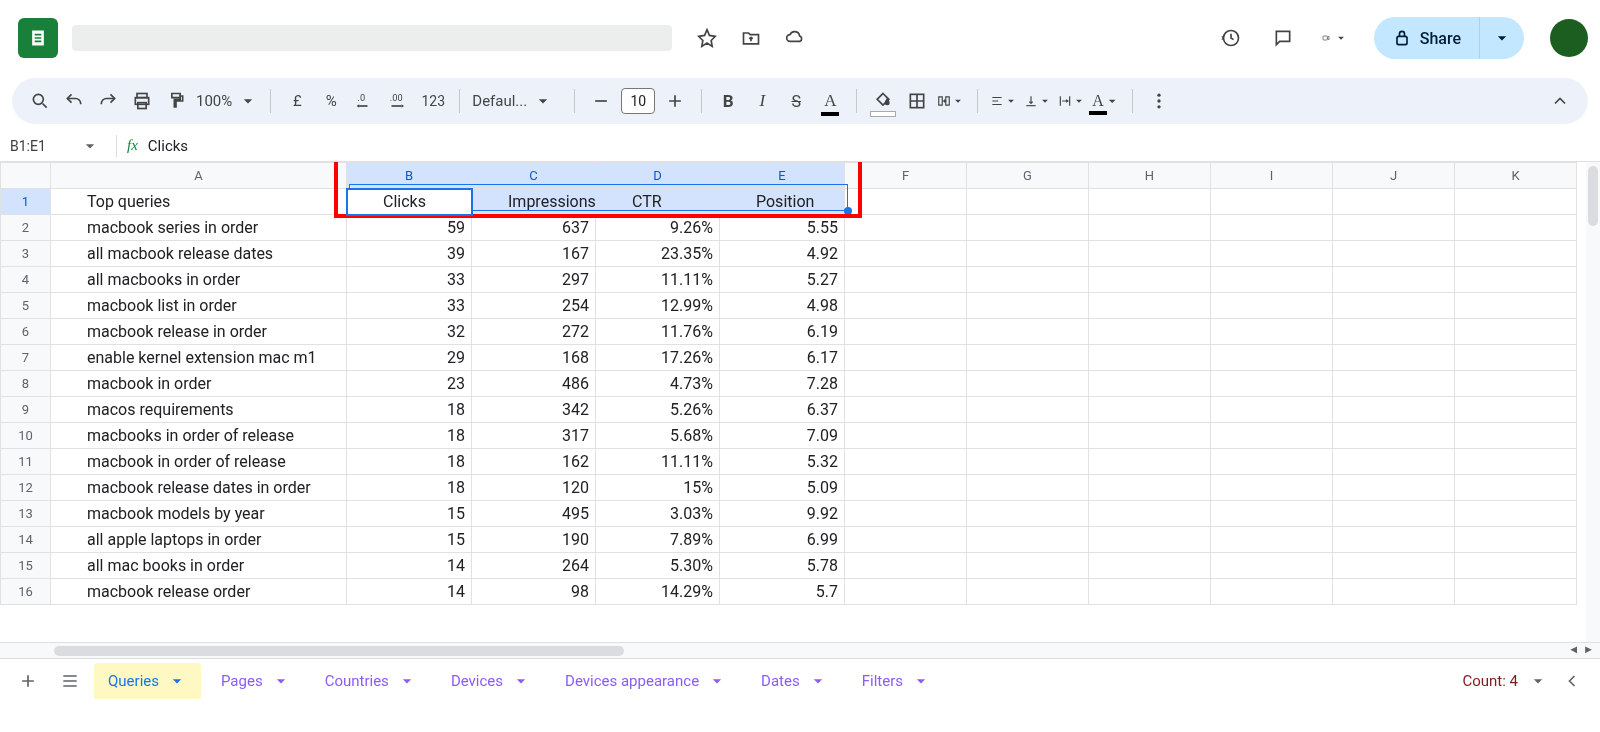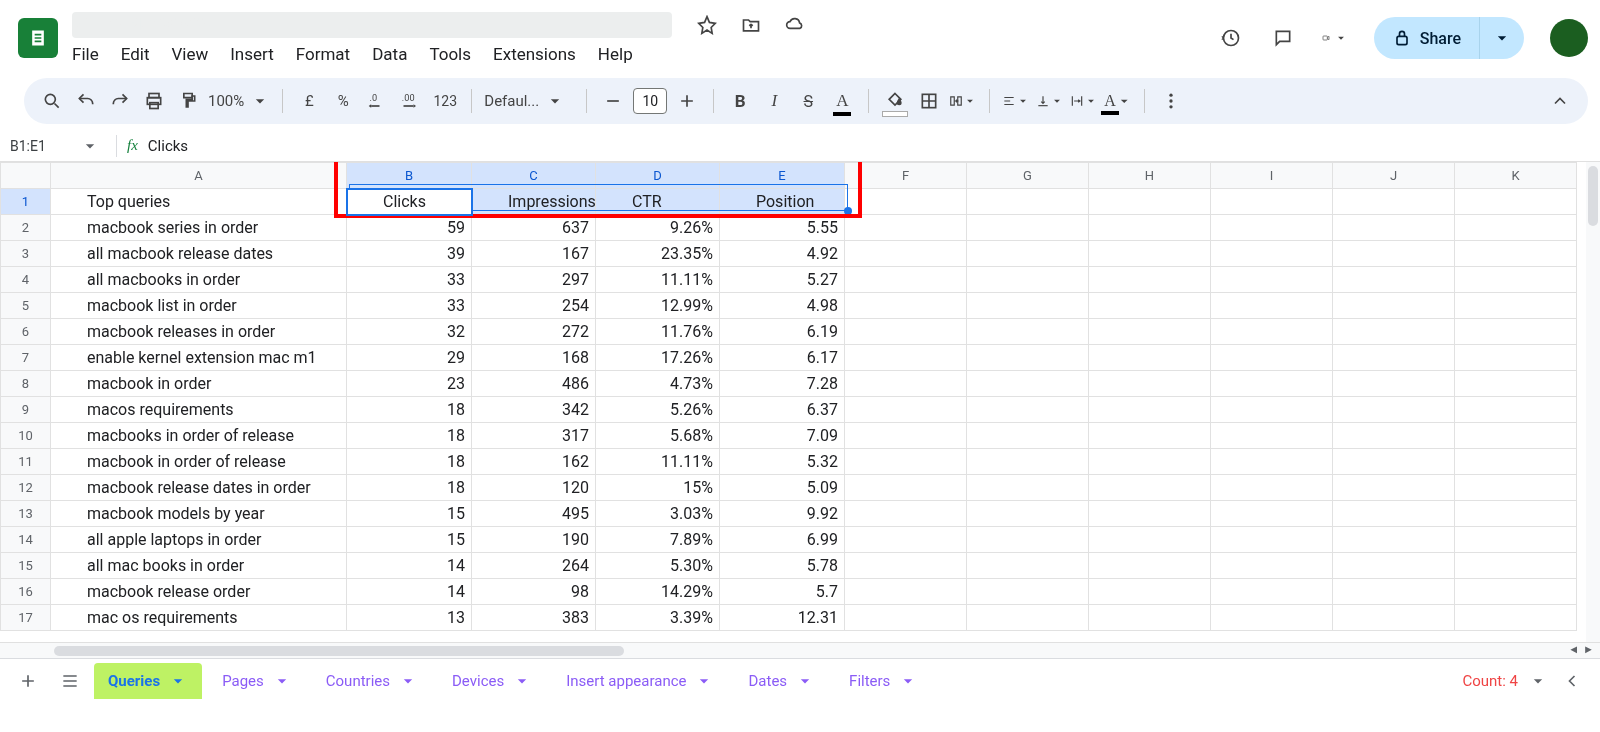--- a/index.html
+++ b/index.html
@@ -17,21 +17,21 @@
   .menu-item { cursor:pointer; }
   .top-right { display:flex; align-items:center; gap:26px; margin-left:20px;}
   .ico-btn { width:26px;height:26px;display:flex;align-items:center;justify-content:center;color:#444;cursor:pointer;}
   .meet-btn { display:flex;align-items:center;gap:4px;}
   .share-pill { display:flex;align-items:center;background:#c2e7ff;border-radius:40px;height:42px;overflow:hidden;}
   .share-main { display:flex;align-items:center;gap:8px;padding:0 18px;font-size:16px;font-weight:500;color:#001d35;border-right:1px solid #a8d3ec;height:100%;}
   .share-drop { padding:0 12px;color:#001d35;}
   .avatar { width:38px;height:38px;border-radius:50%;background:#1b5e20; }
   
   
-  .toolbar-wrap { padding: 8px 12px 6px 24px; }
+  .toolbar-wrap { padding: 8px 12px 6px 12px; }
   .toolbar { background:#edf2fa;border-radius:30px;height:46px;display:flex;align-items:center;padding:0 14px;gap:6px;}
   .tb-ico { width:28px;height:28px;display:flex;align-items:center;justify-content:center;color:#444;cursor:pointer;border-radius:4px;}
   .tb-sep { width:1px;height:24px;background:#c7c7c7;margin:0 6px;}
   .tb-text { font-size:15px;color:#444;display:flex;align-items:center;gap:6px;}
   .font-size-box { width:34px;height:26px;border:1px solid #747775;border-radius:4px;display:flex;align-items:center;justify-content:center;font-size:14px;background:#fff;}
   .font-color-a { position:relative; font-weight:400;font-family:serif; }
   .font-color-a::after{content:"";position:absolute;left:-3px;right:-3px;bottom:-5px;height:4px;background:#000;}
   .fill-color { position:relative;}
   .fill-color::after{content:"";position:absolute;left:-3px;right:-3px;bottom:-6px;height:4px;background:#fff;border:1px solid #aaa;}
   .text-color-A2 { position:relative; font-family:serif;}
@@ -70,24 +70,24 @@
 
   
   .hscroll { height:16px;background:#f8f9fa;border-top:1px solid #e0e0e0;position:relative;}
   .hscroll-thumb{position:absolute;left:54px;top:3px;height:10px;width:570px;background:#dadce0;border-radius:6px;}
   .hscroll-arrows{position:absolute;right:6px;top:0;display:flex;gap:4px;color:#5f6368;font-size:11px;}
 
   
   .tabbar { height:44px;display:flex;align-items:center;border-top:1px solid #dadce0;padding:0 10px;gap:6px;}
   .tabbtn { width:36px;height:36px;display:flex;align-items:center;justify-content:center;color:#5f6368;cursor:pointer;border-radius:4px;}
   .sheet-tab { display:flex;align-items:center;gap:8px;height:36px;padding:0 14px;font-size:15px;color:#8b5cf6;cursor:pointer;border-radius:4px 4px 0 0;}
-  .sheet-tab.active { background:#bef264;color:#1a73e8;font-weight:700; position:relative;}
+  .sheet-tab.active { background:#fef9c3;color:#1a73e8;font-weight:400; position:relative;}
   .sheet-tab .caret { font-size:10px;}
   .tabbar-spacer{flex:1;}
-  .count-box{font-size:15px;color:#ef4444;display:flex;align-items:center;gap:10px;}
+  .count-box{font-size:15px;color:#7f1d1d;display:flex;align-items:center;gap:10px;}
   .explore-caret{color:#5f6368;}
 
   svg { width:20px;height:20px; display:block;}
   .small svg{width:14px;height:14px;}
   
   .col-A{width:296px;} .col-B{width:125px;}.col-C{width:124px;}.col-D{width:124px;}.col-E{width:125px;}
   .col-other{width:122px;}
 </style>
 </head>
 <body>
@@ -112,31 +112,20 @@
               <path d="M3 6h6l2 2h10v11H3z"></path>
               <path d="M12 11v5m0-5l-2 2m2-2l2 2"></path>
             </svg>
           </span>
         <span class="ico-btn">
             <svg viewBox="0 0 24 24" fill="none" stroke="currentColor" stroke-width="2">
               <path d="M6 16a4 4 0 010-8 6 6 0 0111.5 1.5A3.5 3.5 0 0118 16H6z"></path>
             </svg>
           </span>
       </div>
-    </div>
-    <div class="menu-row">
-      <span class="menu-item">File</span>
-      <span class="menu-item">Edit</span>
-      <span class="menu-item">View</span>
-      <span class="menu-item">Insert</span>
-      <span class="menu-item">Format</span>
-      <span class="menu-item">Data</span>
-      <span class="menu-item">Tools</span>
-      <span class="menu-item">Extensions</span>
-      <span class="menu-item">Help</span>
     </div>
   </div>
   <div class="top-right">
     <span class="ico-btn">
         <svg viewBox="0 0 24 24" fill="none" stroke="currentColor" stroke-width="2">
           <path d="M3 12a9 9 0 109-9 9 9 0 00-9 9z"></path>
           <path d="M12 7v5l3 2"></path>
           <path d="M3 12l-2 2m2-2l-2-2" stroke-width="1.5"></path>
         </svg>
       </span>
@@ -441,21 +430,21 @@
           <td class="num">4.98</td>
           <td></td>
           <td></td>
           <td></td>
           <td></td>
           <td></td>
           <td></td>
         </tr>
         <tr>
           <th class="rowhdr">6</th>
-          <td class="txt">macbook releases in order</td>
+          <td class="txt">macbook release in order</td>
           <td class="num">32</td>
           <td class="num">272</td>
           <td class="num">11.76%</td>
           <td class="num">6.19</td>
           <td></td>
           <td></td>
           <td></td>
           <td></td>
           <td></td>
           <td></td>
@@ -586,34 +575,20 @@
           <td></td>
           <td></td>
         </tr>
         <tr>
           <th class="rowhdr">16</th>
           <td class="txt">macbook release order</td>
           <td class="num">14</td>
           <td class="num">98</td>
           <td class="num">14.29%</td>
           <td class="num">5.7</td>
-          <td></td>
-          <td></td>
-          <td></td>
-          <td></td>
-          <td></td>
-          <td></td>
-        </tr>
-        <tr>
-          <th class="rowhdr">17</th>
-          <td class="txt">mac os requirements</td>
-          <td class="num">13</td>
-          <td class="num">383</td>
-          <td class="num">3.39%</td>
-          <td class="num">12.31</td>
           <td></td>
           <td></td>
           <td></td>
           <td></td>
           <td></td>
           <td></td>
         </tr>
       </tbody>
   </table>
 
@@ -673,21 +648,21 @@
       </div>
       <div class="sheet-tab">
         <span>Devices</span>
         <span class="caret">
           <svg viewBox="0 0 24 24" fill="currentColor" width="12" height="12">
             <path d="M7 10l5 5 5-5z"></path>
           </svg>
         </span>
       </div>
       <div class="sheet-tab">
-        <span>Insert appearance</span>
+        <span>Devices appearance</span>
         <span class="caret">
           <svg viewBox="0 0 24 24" fill="currentColor" width="12" height="12">
             <path d="M7 10l5 5 5-5z"></path>
           </svg>
         </span>
       </div>
       <div class="sheet-tab">
         <span>Dates</span>
         <span class="caret">
           <svg viewBox="0 0 24 24" fill="currentColor" width="12" height="12">

